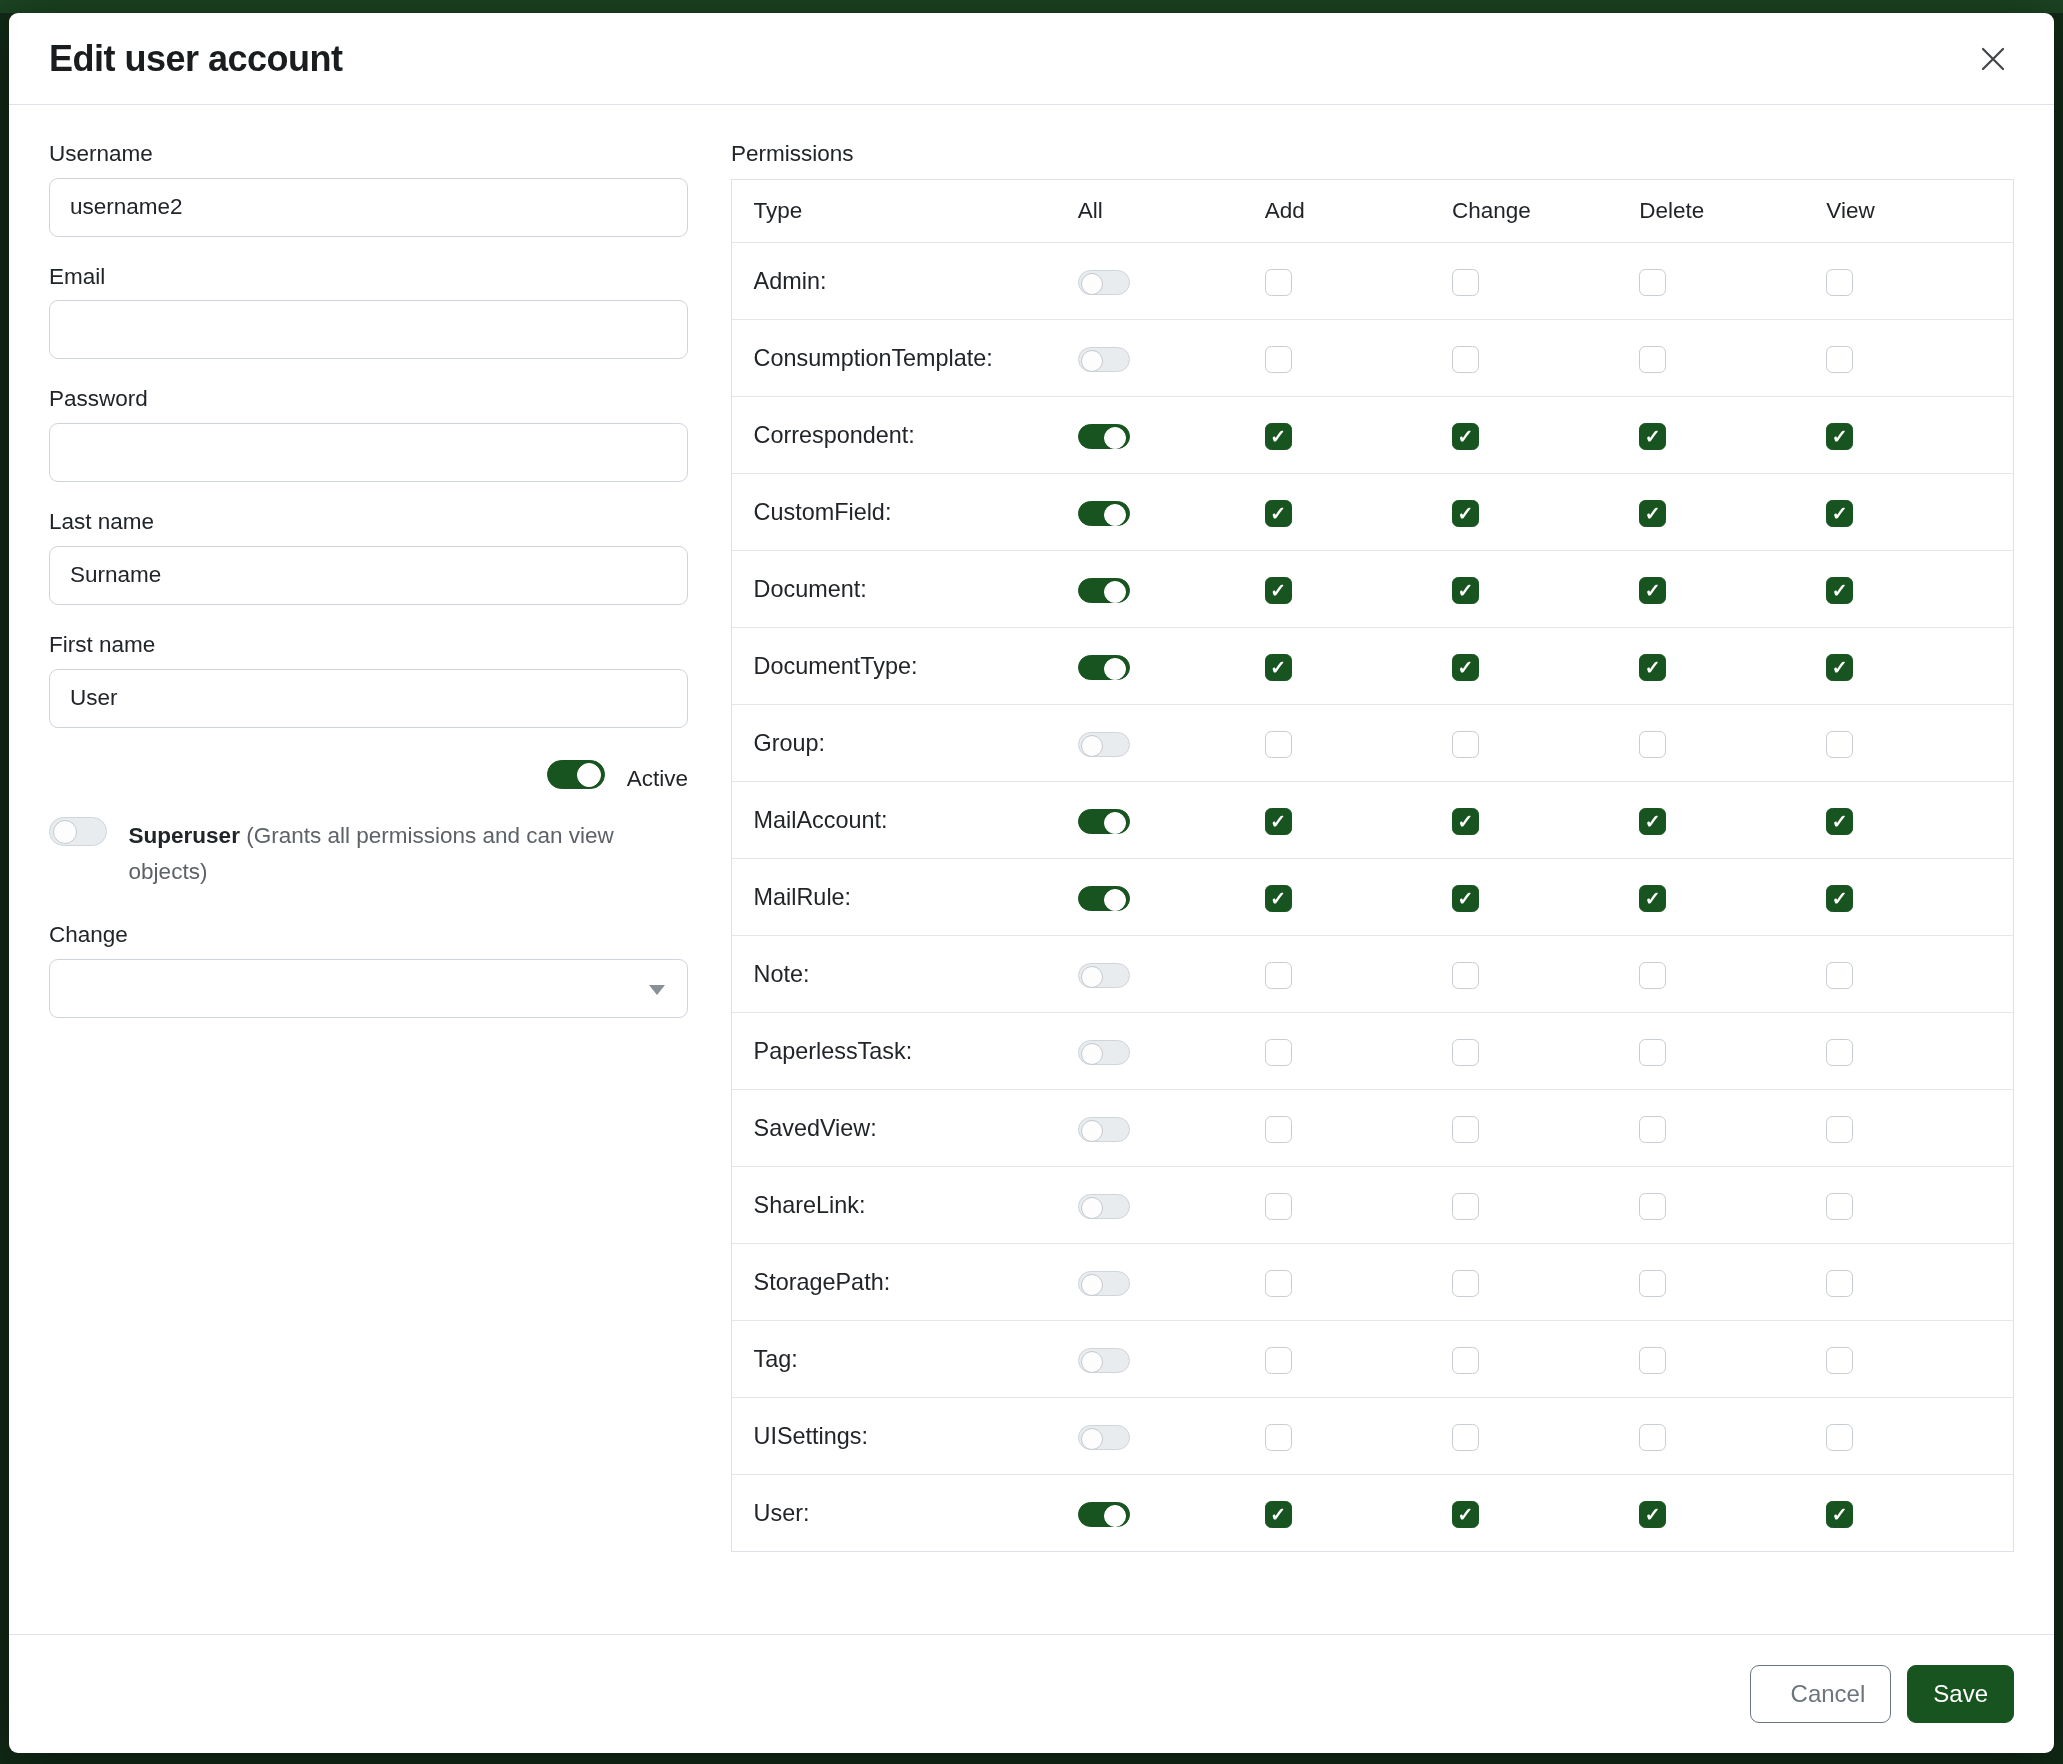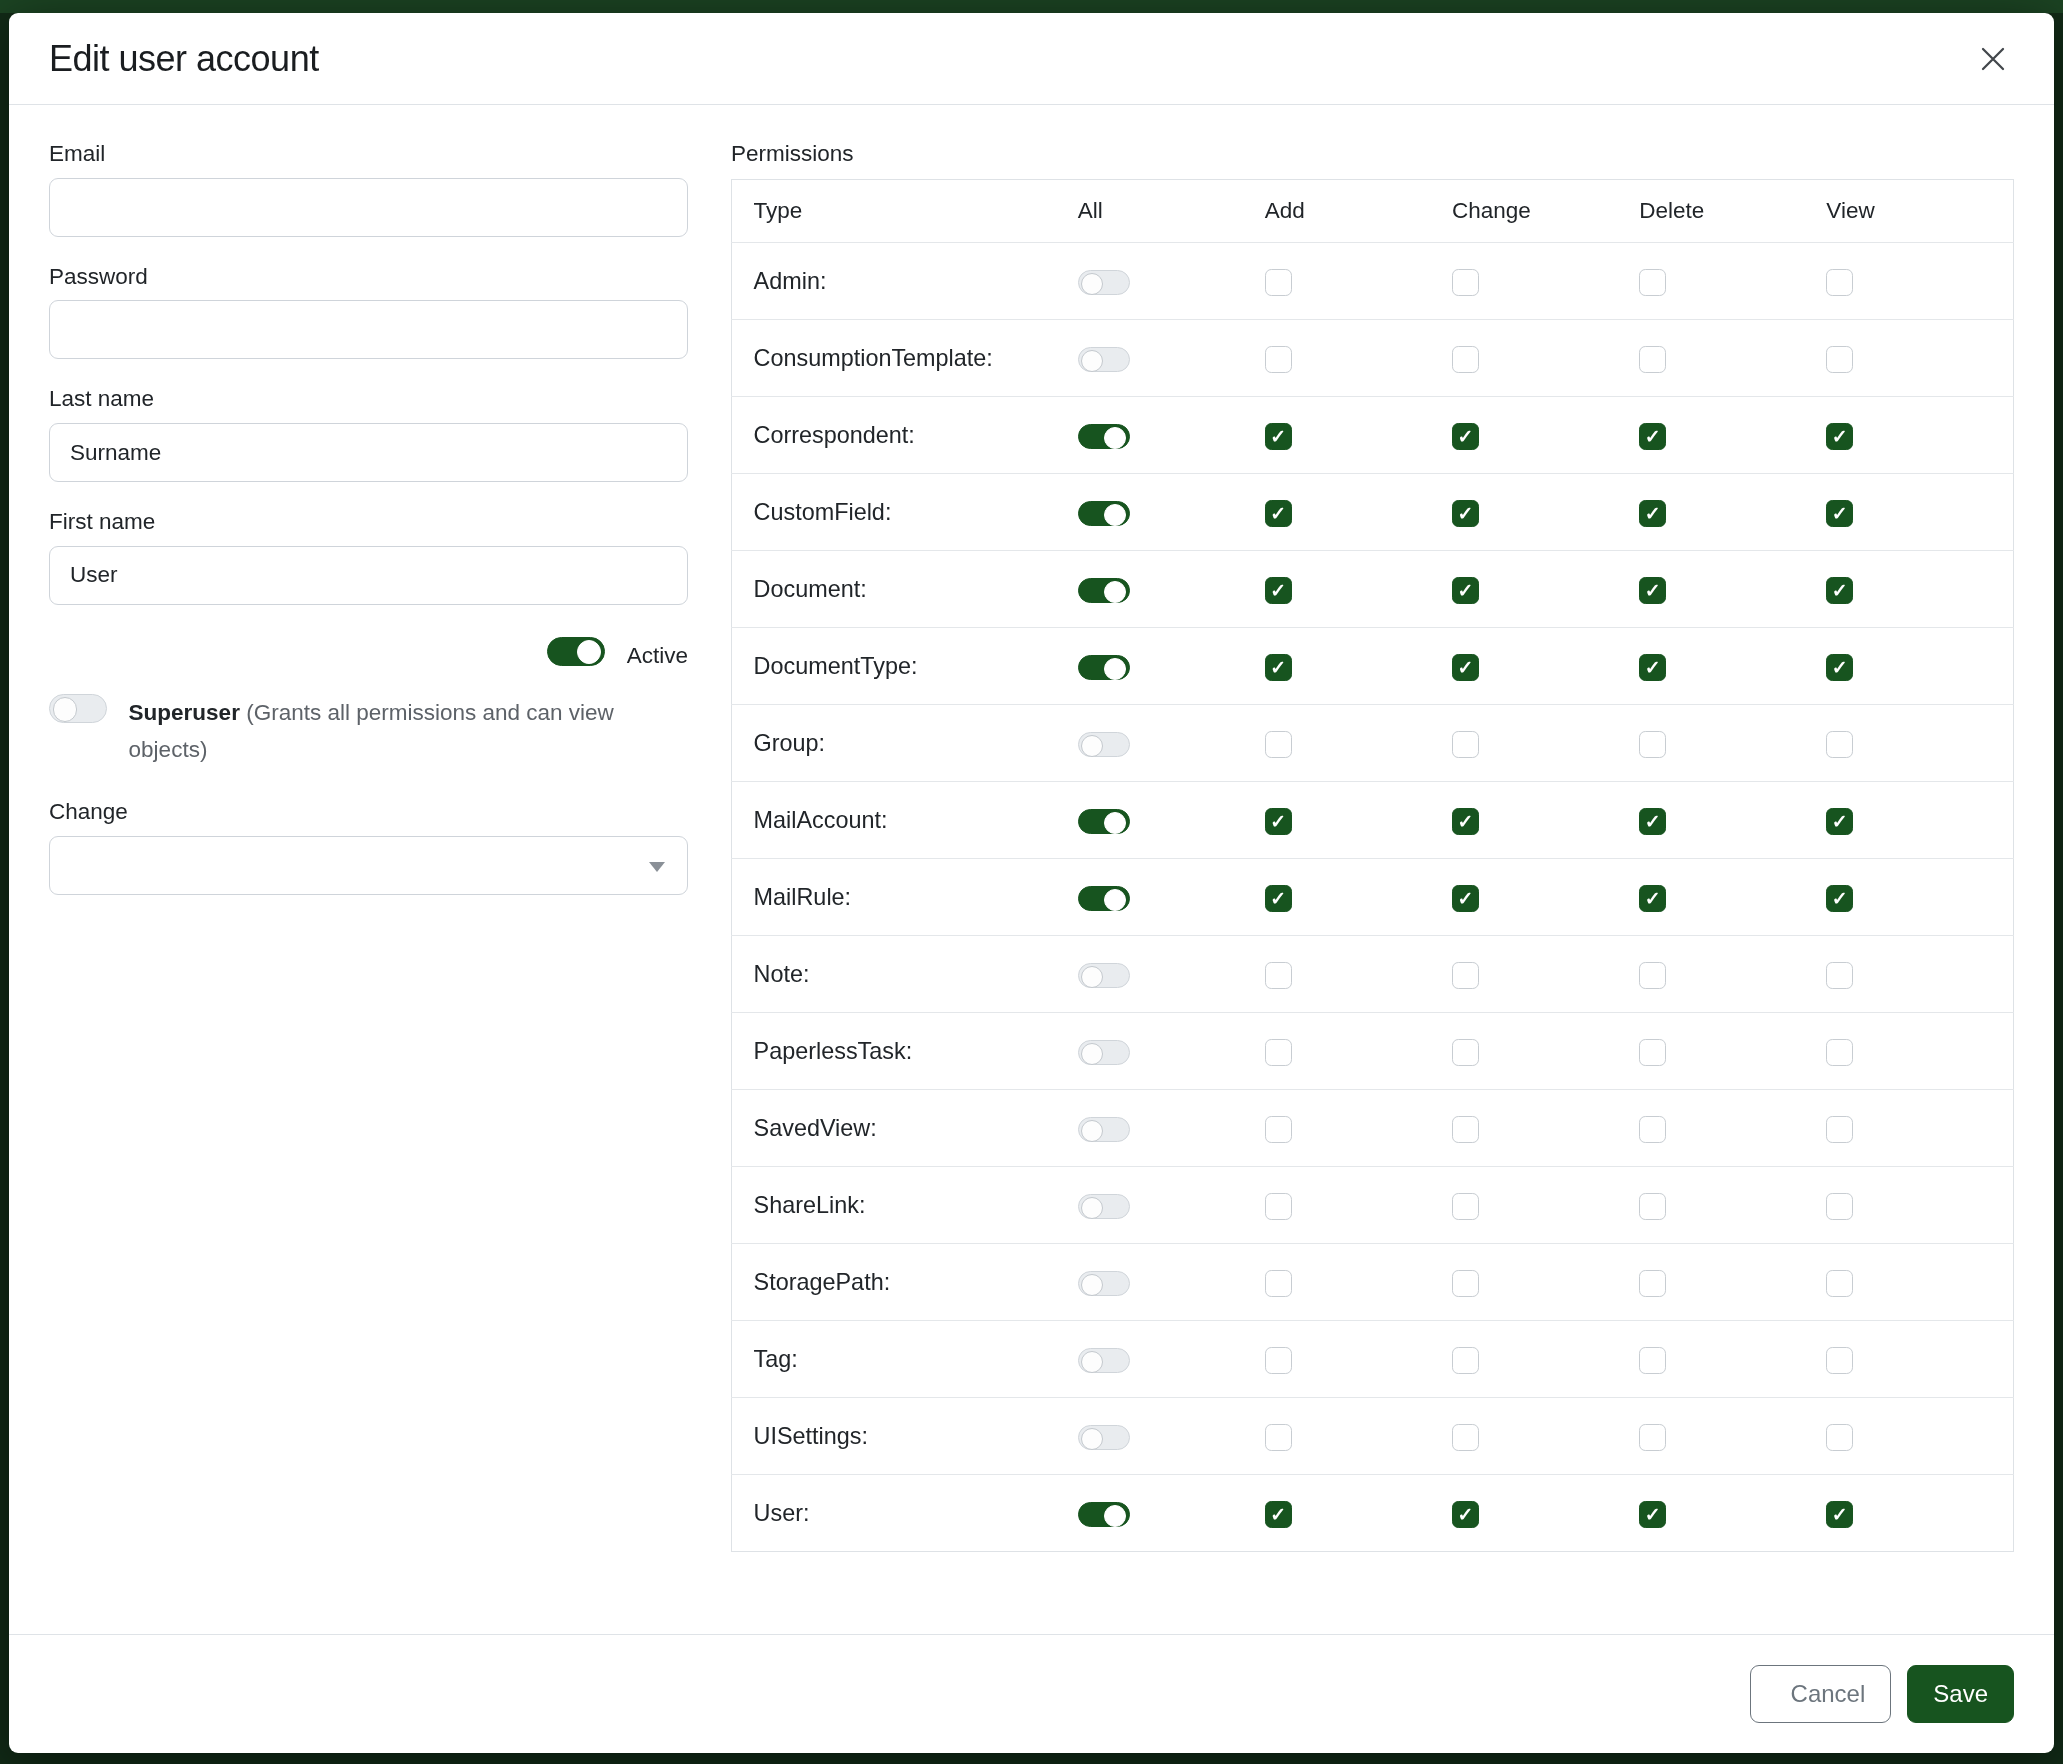--- a/index.html
+++ b/index.html
@@ -23,21 +23,21 @@
     overflow: hidden;
   }
   
   .modal-header {
     display: flex; justify-content: space-between; align-items: center;
     padding: 25px 40px 23.4px 40px;
     border-bottom: 0.9px solid #dfe3e7;
     flex: none;
   }
   .modal-title {
-    font-size: 36px; font-weight: 400; letter-spacing: -0.5px; color: #1a1d20;
+    font-size: 36px; font-weight: 700; letter-spacing: -0.5px; color: #1a1d20;
   }
   .close-btn {
     background: none; border: none; cursor: pointer; padding: 5.4px;
     line-height: 0;
   }
   
   .modal-body {
     flex: 1 1 auto;
     display: flex;
     padding: 36px 40px 0 40px;
@@ -168,20 +168,24 @@
       <svg width="32" height="32" viewBox="0 0 24 24">
         <path d="M4.5 4.5 L19.5 19.5 M19.5 4.5 L4.5 19.5" stroke="#43474c" stroke-width="1.7" fill="none" stroke-linecap="round"></path>
       </svg>
     </button>
   </div>
 
   <div class="modal-body">
 
     <div class="left-col">
 
+      <div class="form-group">
+        <label class="form-label">Username</label>
+        <input class="text-input" type="text" value="username2" style="">
+      </div>
 
       <div class="form-group">
         <label class="form-label">Email</label>
         <input class="text-input" type="text" value="" style="">
       </div>
 
       <div class="form-group">
         <label class="form-label">Password</label>
         <input class="text-input" type="text" value="" style="">
       </div>

